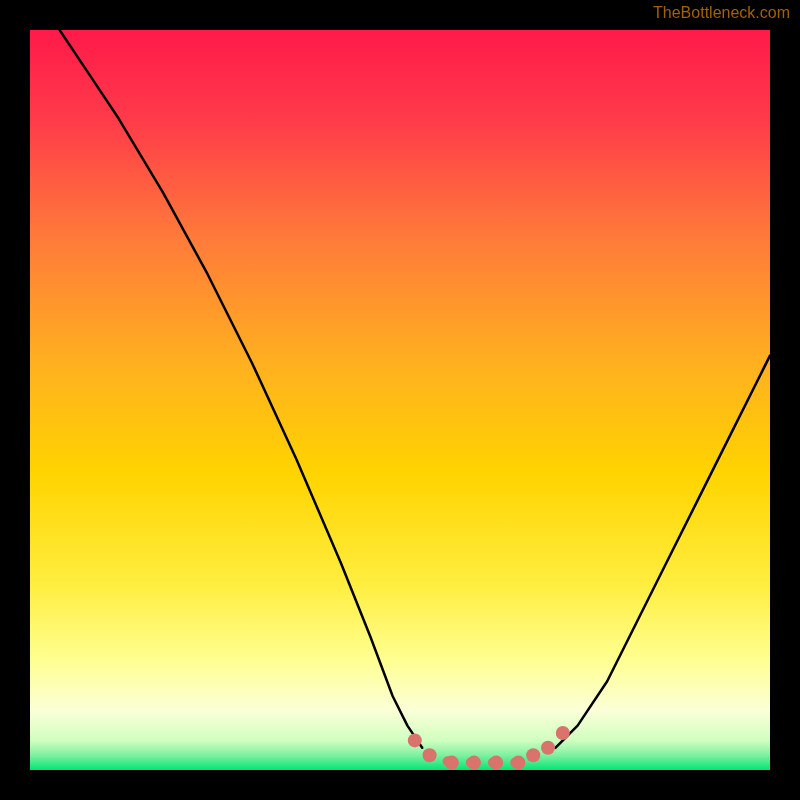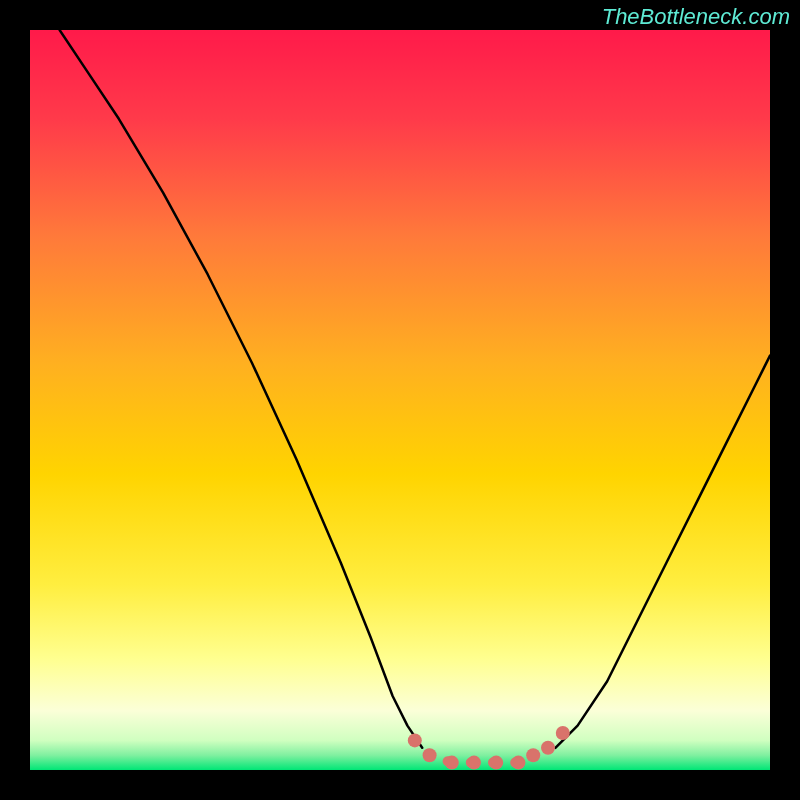--- a/index.html
+++ b/index.html
@@ -8,25 +8,24 @@
     width: 800px;
     height: 800px;
     background: #000000;
     position: relative;
     overflow: hidden;
   }
   .watermark {
     position: absolute;
     top: 4px;
     right: 10px;
-    color: #5eead4;
+    color: #a16207;
     font-family: Arial, Helvetica, sans-serif;
-    font-size: 22px;
+    font-size: 16px;
     z-index: 10;
-    font-style: italic;
   }
   .chart-container {
     position: absolute;
     top: 30px;
     left: 30px;
     width: 740px;
     height: 740px;
   }
   svg {
     display: block;

